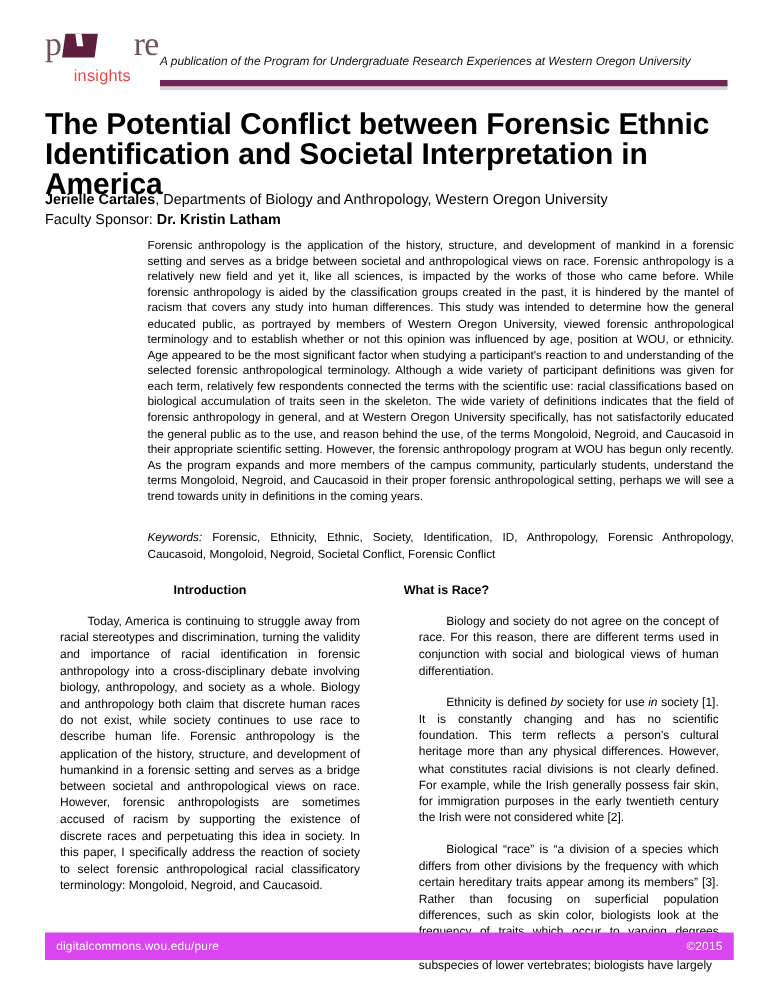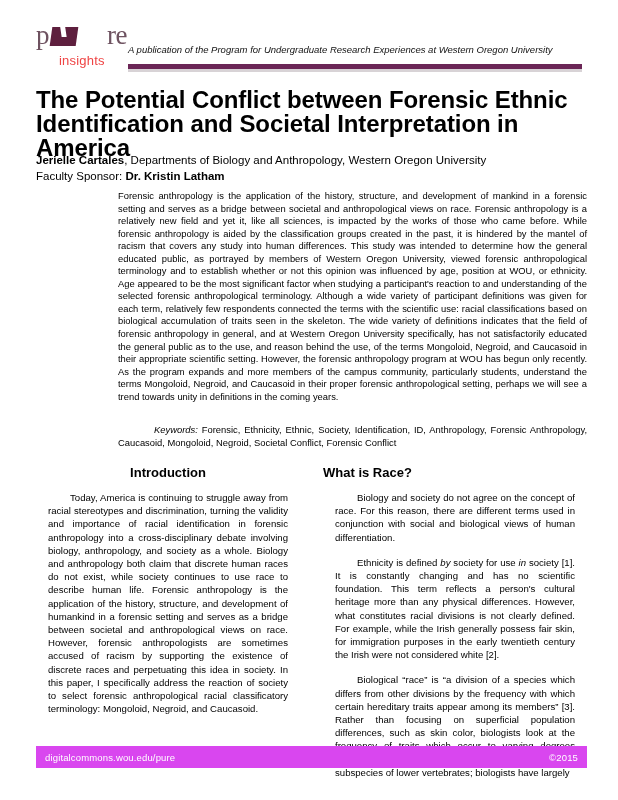--- a/index.html
+++ b/index.html
@@ -139,38 +139,37 @@
     position: absolute;
     left: 118px;
     right: 31px;
     top: 424px;
     font-size: 9.4px;
     line-height: 12.55px;
     text-align: justify;
   }
   .keywords .kw-label {
     font-style: italic;
-    margin-left: 36px;
   }
 
   
   .columns {
     position: absolute;
     left: 36px;
     right: 31px;
     top: 466px;
     display: flex;
     gap: 23px;
   }
   .col {
     flex: 1 1 0;
     min-width: 0;
   }
   .sec-head {
-    font-size: 13px;
+    font-size: 10px;
     font-weight: bold;
     line-height: 13px;
     margin-bottom: 12px;
   }
   .sec-head.center { text-align: center; }
   .sec-head.left { text-align: left; margin-bottom: 0; }
   .body-par {
     font-size: 9.6px;
     line-height: 13.2px;
     text-align: justify;

